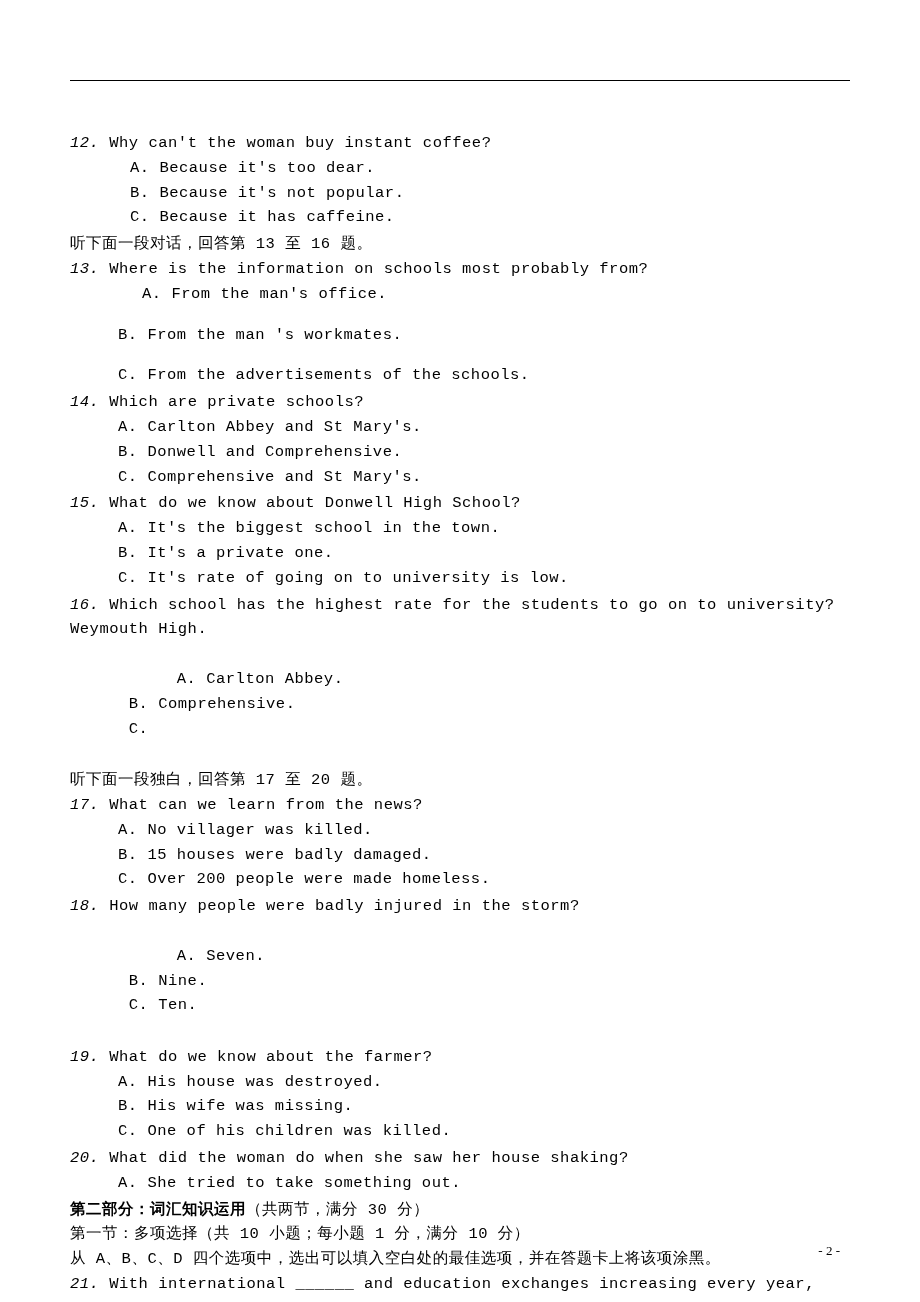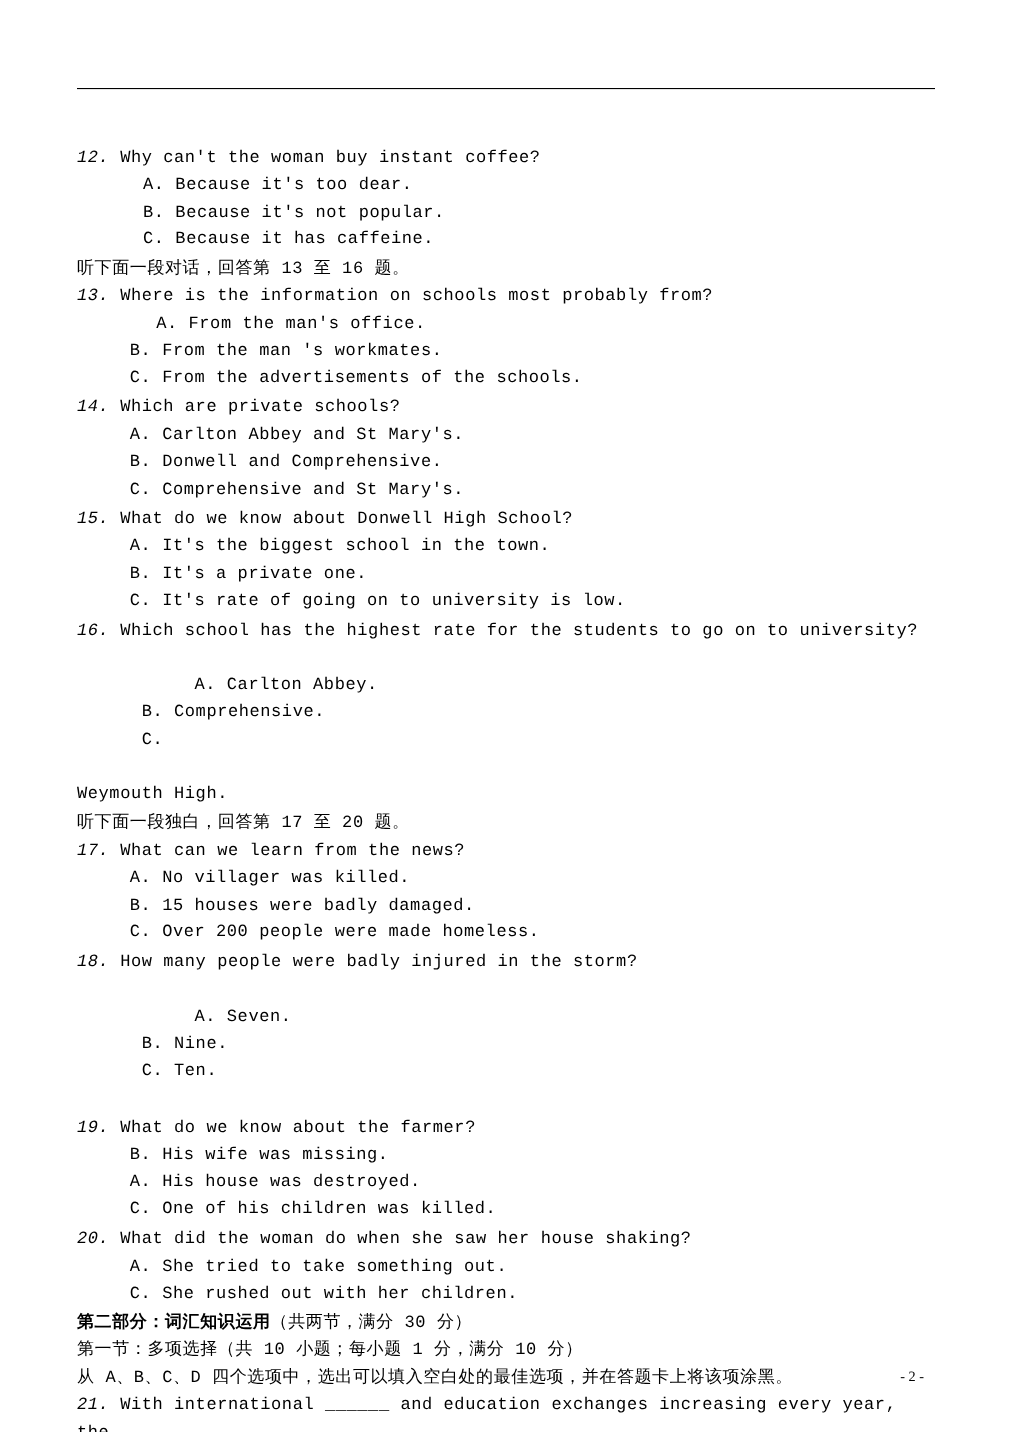--- a/index.html
+++ b/index.html
@@ -21,21 +21,21 @@
     margin: 0 0 50px 0;
   }
   .q-block { margin-bottom: 2px; }
   .q-line {
     display: block;
     white-space: pre-wrap;
   }
   .q-num { display: inline; font-style: italic; }
   .q-text { display: inline; margin-top: 20px; }
   .opt-indent { padding-left: 60px; display: block; }
-  .opt-indent-less { padding-left: 60px; display: block; }
+  .opt-indent-less { padding-left: 60px; display: block; margin-top: 16px; }
   .section-intro { display: block; }
   .footer {
     position: absolute;
     bottom: 40px;
     right: 80px;
     font-size: 13px;
     font-family: "Times New Roman", serif;
   }
   .mono { font-family: "Courier New", "SimSun", monospace; letter-spacing: 0.5px; }
 </style>
@@ -70,26 +70,26 @@
 
   <div class="q-block">
     <span class="q-line"><span class="q-num">15.</span> <span class="q-text">What do we know about Donwell High School?</span></span>
     <span class="opt-indent" style="padding-left:48px">A. It's the biggest school in the town.</span>
     <span class="opt-indent" style="padding-left:48px">B. It's a private one.</span>
     <span class="opt-indent" style="padding-left:48px">C. It's rate of going on to university is low.</span>
   </div>
 
   <div class="q-block">
     <span class="q-line"><span class="q-num">16.</span> <span class="q-text">Which school has the highest rate for the students to go on to university?</span></span>
+    <span class="q-line">Weymouth High.</span>
     <span class="q-line">
       <span style="display:inline-block;padding-left:48px;width:430px">A. Carlton Abbey.</span>
       <span style="display:inline-block;width:200px">B. Comprehensive.</span>
       <span>C.</span>
     </span>
-    <span class="q-line">Weymouth High.</span>
   </div>
 
   <span class="section-intro">听下面一段独白，回答第 17 至 20 题。</span>
 
   <div class="q-block">
     <span class="q-line"><span class="q-num">17.</span> <span class="q-text">What can we learn from the news?</span></span>
     <span class="opt-indent" style="padding-left:48px">A. No villager was killed.</span>
     <span class="opt-indent" style="padding-left:48px">B. 15 houses were badly damaged.</span>
     <span class="opt-indent" style="padding-left:48px">C. Over 200 people were made homeless.</span>
   </div>
@@ -98,29 +98,28 @@
     <span class="q-line"><span class="q-num">18.</span> <span class="q-text">How many people were badly injured in the storm?</span></span>
     <span class="q-line">
       <span style="display:inline-block;padding-left:48px;width:200px">A. Seven.</span>
       <span style="display:inline-block;width:250px">B. Nine.</span>
       <span>C. Ten.</span>
     </span>
   </div>
 
   <div class="q-block">
     <span class="q-line"><span class="q-num">19.</span> <span class="q-text">What do we know about the farmer?</span></span>
+    <span class="opt-indent" style="padding-left:48px">A. His house was destroyed.</span>
     <span class="opt-indent" style="padding-left:48px">B. His wife was missing.</span>
-    <span class="opt-indent" style="padding-left:48px">A. His house was destroyed.</span>
     <span class="opt-indent" style="padding-left:48px">C. One of his children was killed.</span>
   </div>
 
   <div class="q-block">
     <span class="q-line"><span class="q-num">20.</span> <span class="q-text">What did the woman do when she saw her house shaking?</span></span>
     <span class="opt-indent" style="padding-left:48px">A. She tried to take something out.</span>
-    <span class="opt-indent" style="padding-left:48px">C. She rushed out with her children.</span>
   </div>
 
   <span class="section-intro"><span style="font-weight:bold">第二部分：词汇知识运用</span><span>（共两节，满分 30 分）</span></span>
   <span class="section-intro">第一节：多项选择（共 10 小题；每小题 1 分，满分 10 分）</span>
   <span class="section-intro">从 A、B、C、D 四个选项中，选出可以填入空白处的最佳选项，并在答题卡上将该项涂黑。</span>
 
   <div class="q-block">
     <span class="q-line"><span class="q-num">21.</span> <span class="q-text">With international ______ and education exchanges increasing every year, the</span></span>
 
   </div>

